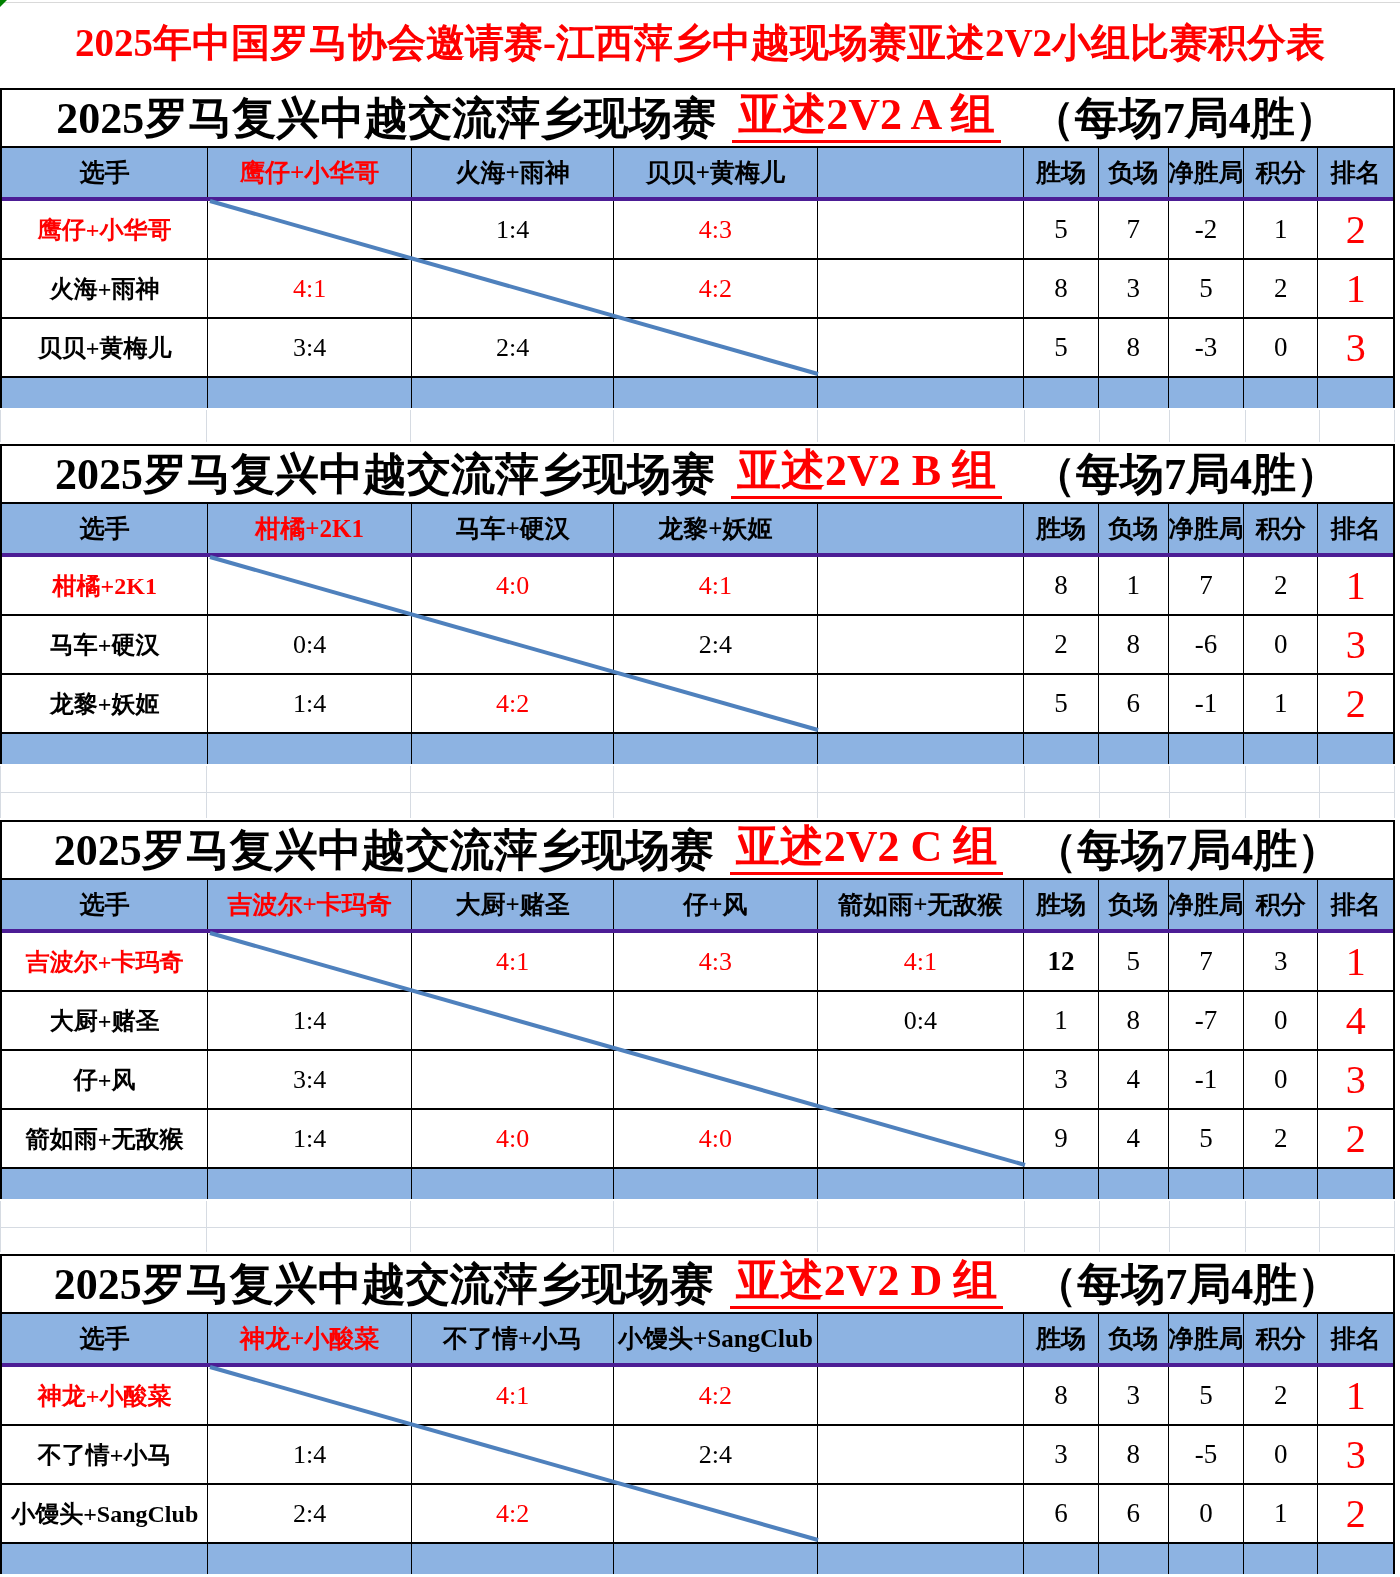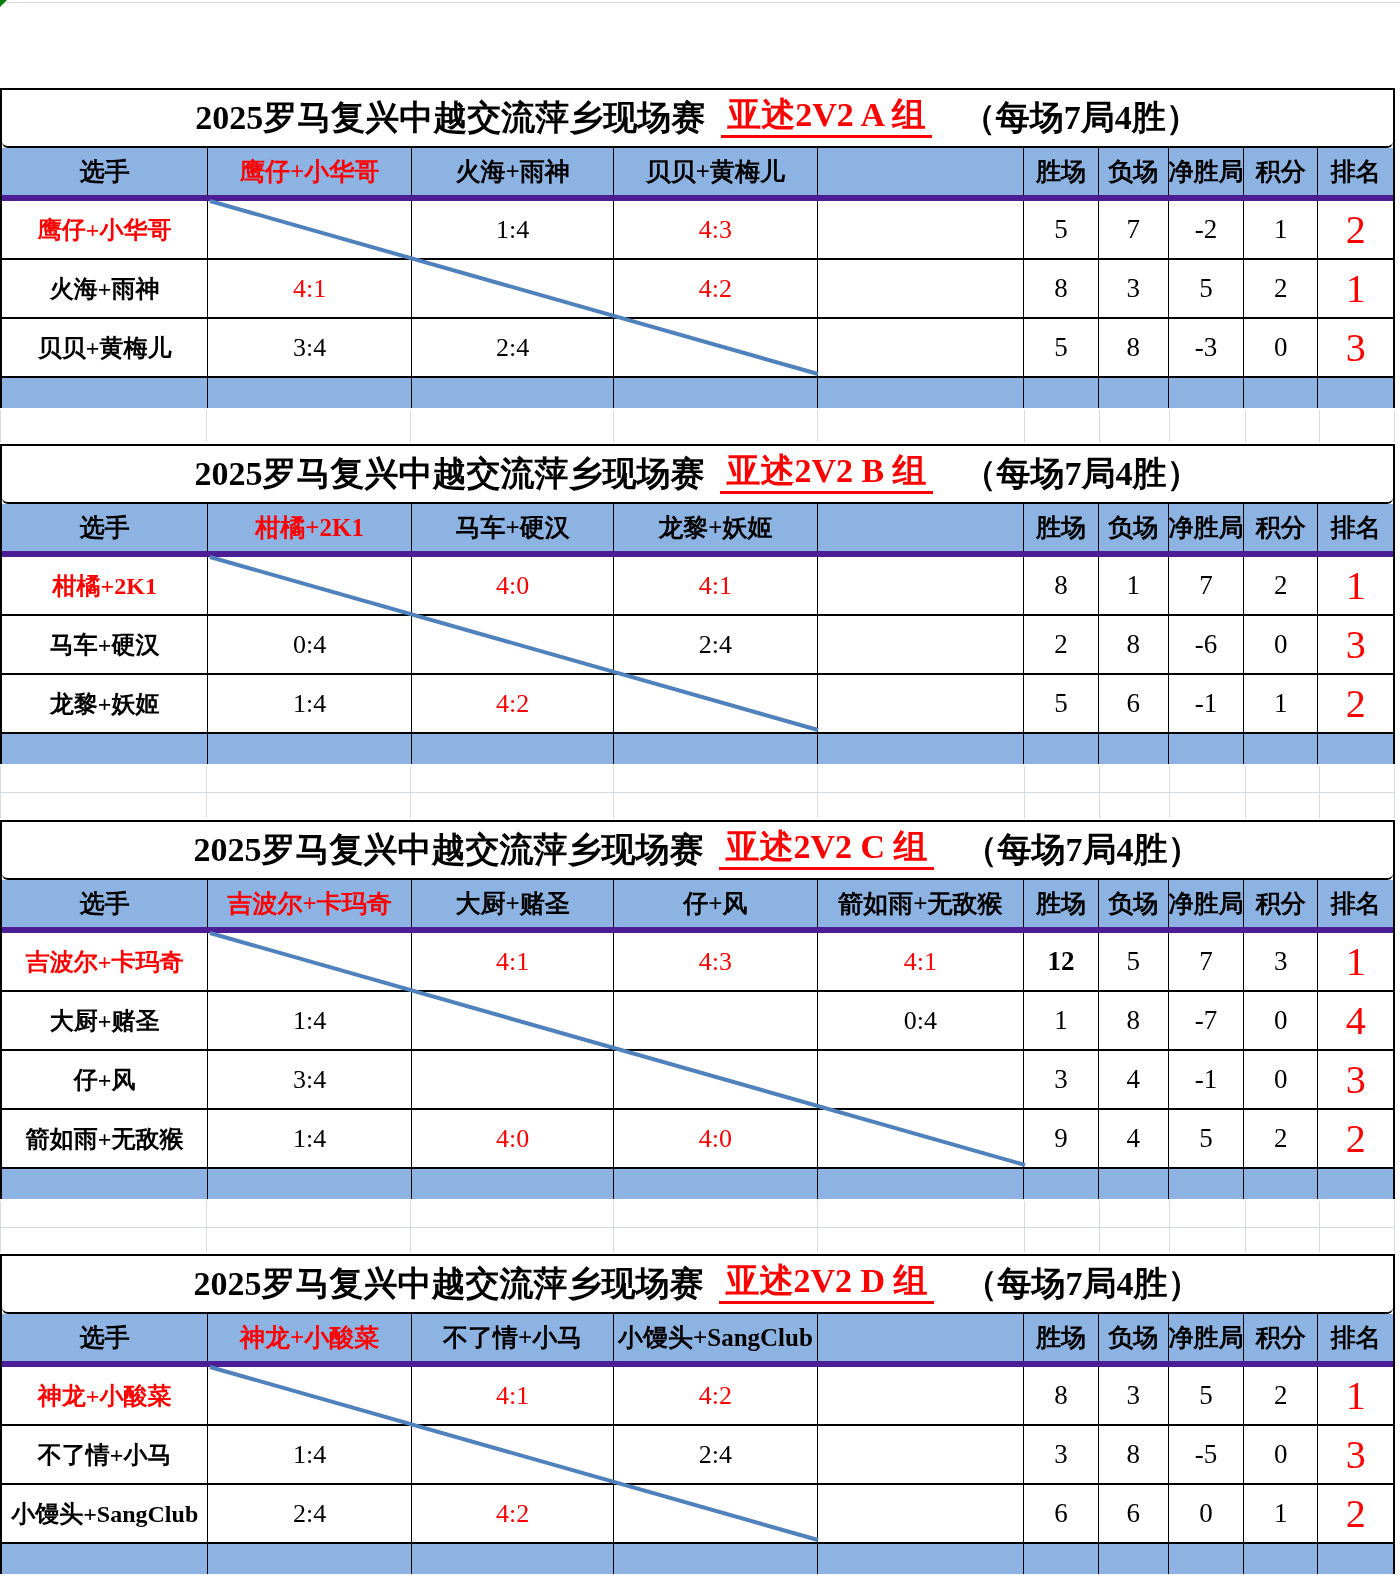--- a/index.html
+++ b/index.html
@@ -19,26 +19,26 @@
   .gtable{position:absolute;left:0;width:1395px;border:2px solid #000;
        box-sizing:border-box;background:#fff;}
   .trow{display:flex;box-sizing:border-box;}
   .cell{box-sizing:border-box;border-right:1px solid #000;height:100%;
        display:flex;align-items:center;justify-content:center;
        white-space:nowrap;overflow:hidden;}
   .cell.last{border-right:none;}
 
   .title-row{height:56px;border-bottom:2px solid #000;
        display:flex;align-items:center;justify-content:center;
-       font-weight:bold;font-size:34px;white-space:nowrap;border-radius:6px;}
+       font-weight:bold;font-size:44px;white-space:nowrap;}
   .gt-label{color:#ff0000;border-bottom:3px solid #ff0000;
        padding:0 6px 2px 6px;margin:0 16px;line-height:1.02;}
   .gt-suffix{margin-left:14px;}
 
-  .header-row{height:53px;border-bottom:6px solid #4c1d95;}
+  .header-row{height:53px;border-bottom:4px solid #4c1d95;}
   .header-row .cell{background:#8db3e2;font-weight:bold;font-size:25px;}
   .header-row .cell.redname{color:#ff0000;}
 
   .data-row{height:59px;border-bottom:2px solid #000;background:#fff;}
   .team-cell{font-weight:bold;font-size:24px;}
   .team-cell.redname{color:#ff0000;}
   .score-cell{font-size:26px;}
   .score-cell.redscore{color:#ff0000;}
   .stat-cell{font-size:27px;}
   .rank-cell{font-size:40px;color:#ff0000;position:relative;}
@@ -51,20 +51,21 @@
   .gap{position:absolute;left:0;}
   .gap .vline{position:absolute;top:0;width:1px;height:100%;background:#d6dbe2;}
   .gap .hline{position:absolute;left:0;width:1395px;height:1px;background:#d6dbe2;}
 </style>
 </head>
 <body>
 
 <div class="sheet">
   <div class="top-hairline"></div>
   <span class="sheet-corner-tri"></span>
+  <div class="page-title">2025年中国罗马协会邀请赛-江西萍乡中越现场赛亚述2V2小组比赛积分表</div>
   <div id="groups">
       <div class="gtable" style="top: 88px; height: 320px;">
         <div class="title-row">
           <span class="gt-prefix">2025罗马复兴中越交流萍乡现场赛</span>
           <span class="gt-label">亚述2V2 A 组</span>
           <span class="gt-suffix">（每场7局4胜）</span>
         </div>
         <div class="trow header-row">
           <div class="cell " style="width: 207px;">选手</div>
           <div class="cell redname" style="width: 204px;">鹰仔+小华哥</div>

